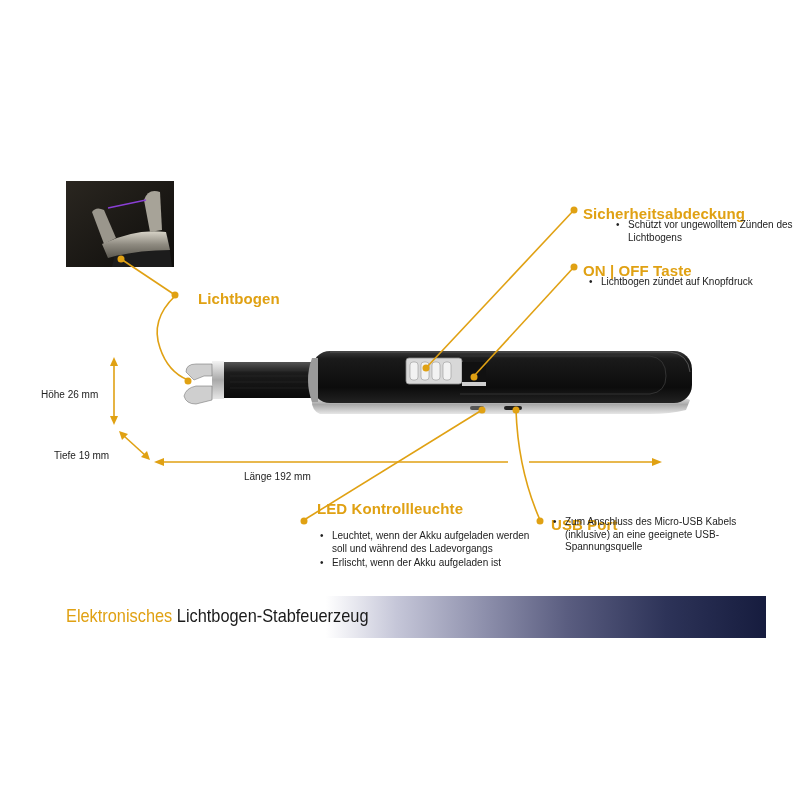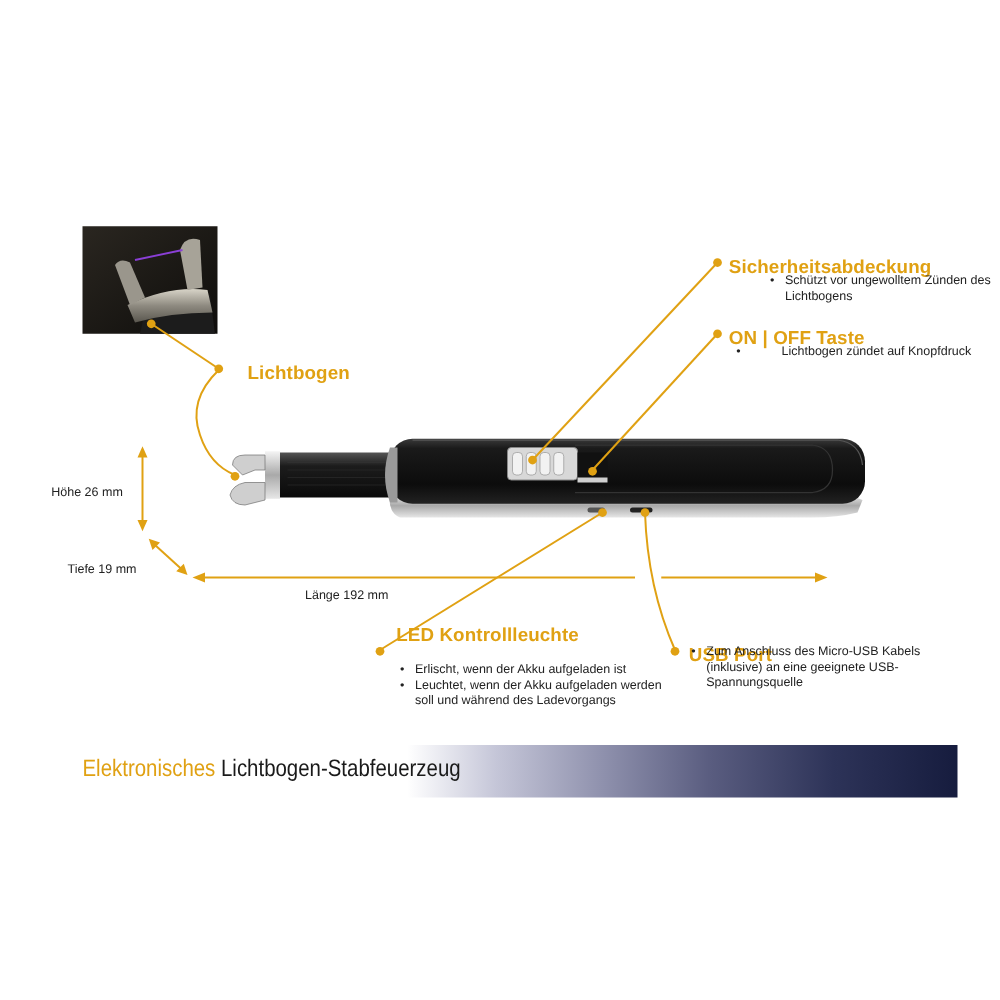--- a/index.html
+++ b/index.html
@@ -137,33 +137,33 @@
   </g>
 </svg>
 
 <div class="abs heading" style="left:583px; top:205px;">Sicherheitsabdeckung</div>
 <ul class="abs bullets" style="left:614px; top:219px; width:190px;">
   <li>Schützt vor ungewolltem Zünden des Lichtbogens</li>
 </ul>
 
 <div class="abs heading" style="left:583px; top:262px;">ON | OFF Taste</div>
 <ul class="abs bullets" style="left:587px; top:276px; width:190px;">
-  <li style="margin-bottom:19px;text-align:right;">Lichtbogen zündet auf Knopfdruck</li>
+  <li style="margin-bottom:19px;">Lichtbogen zündet auf Knopfdruck</li>
 </ul>
 
 <div class="abs heading" style="left:198px; top:290px;">Lichtbogen</div>
 
 <div class="abs dim" style="left:41px; top:389px;">Höhe 26 mm</div>
 <div class="abs dim" style="left:54px; top:450px;">Tiefe 19 mm</div>
 <div class="abs dim" style="left:200px; top:471px;padding-left:44px;">Länge 192 mm</div>
 
 <div class="abs heading" style="left:317px; top:500px;">LED Kontrollleuchte</div>
 <ul class="abs bullets" style="left:318px; top:530px; width:220px;">
+  <li style="margin-bottom:2px;">Leuchtet, wenn der Akku aufgeladen werden soll und während des Ladevorgangs</li>
   <li>Erlischt, wenn der Akku aufgeladen ist</li>
-  <li style="margin-bottom:2px;">Leuchtet, wenn der Akku aufgeladen werden soll und während des Ladevorgangs</li>
 </ul>
 
 <div class="abs heading" style="left:551px; top:516px;">USB Port</div>
 <ul class="abs bullets" style="left:551px; top:516px; width:210px;">
   <li>Zum Anschluss des Micro-USB Kabels (inklusive) an eine geeignete USB-Spannungsquelle</li>
 </ul>
 
 <div class="abs banner">
   <div class="abs banner-text">
     <span class="banner-accent">Elektronisches</span>

